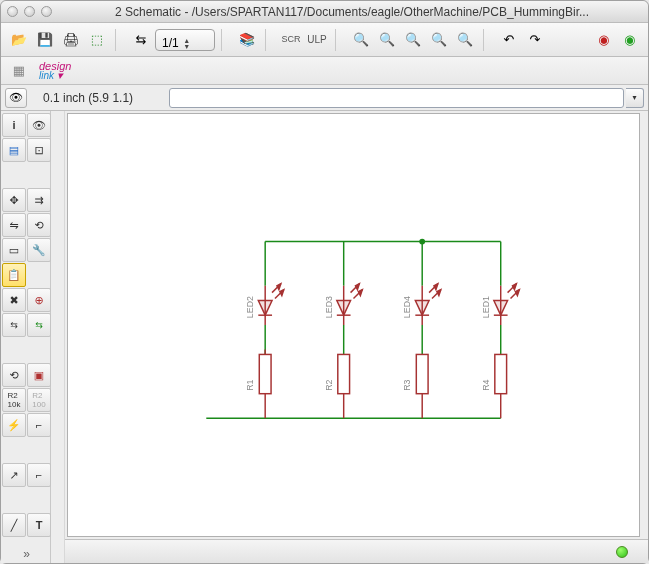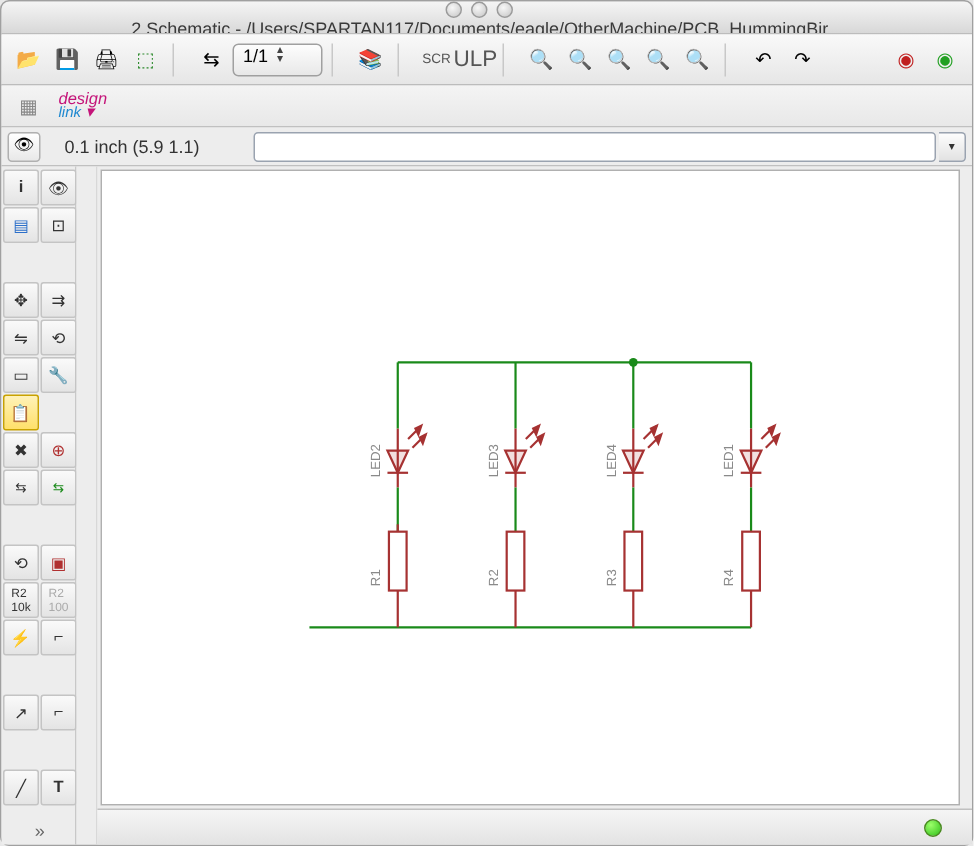--- a/index.html
+++ b/index.html
@@ -21,21 +21,20 @@
   flex-direction: column;
 }
 .titlebar {
   height: 22px;
   background: linear-gradient(#f5f5f5, #d8d8d8);
   border-bottom: 1px solid #bcbcbc;
   display: flex;
   align-items: center;
   padding: 0 6px;
   border-radius: 6px 6px 0 0;
-  flex-direction: column;
 }
 .traffic { display: flex; gap: 6px; margin-right: 10px; }
 .traffic span {
   width: 11px; height: 11px; border-radius: 50%;
   background: radial-gradient(circle at 40% 35%, #f7f7f7, #c5c5c5);
   border: 1px solid #9b9b9b;
 }
 .titlebar .title {
   flex: 1;
   text-align: center;
@@ -61,21 +60,21 @@
   display: flex; align-items: center; justify-content: center;
   cursor: pointer;
 }
 .sep { width: 8px; height: 22px; border-left: 1px solid #c8c8c8; margin: 0 4px; }
 .sheet-select {
   height: 22px;
   border: 1px solid #a0a0a0;
   border-radius: 4px;
   background: linear-gradient(#fdfdfd,#e8e8e8);
   display: flex;
-  align-items: flex-start;
+  align-items: flex-end;
   padding: 0 6px;
   font-size: 12px;
   gap: 6px;
   min-width: 60px;
 }
 .sheet-select .arrows { font-size: 8px; line-height: 6px; color:#444; }
 
 .toolbar2 {
   height: 28px;
   background: linear-gradient(#f4f4f4, #e8e8e8);
@@ -242,21 +241,21 @@
     </div>
     <div class="sep"></div>
     <div class="tbtn">
         <span class="ic" style="color:#c58a1a">📚</span>
       </div>
     <div class="sep"></div>
     <div class="tbtn">
         <span class="ic" style="font-size:9px;color:#555">SCR</span>
       </div>
     <div class="tbtn">
-        <span class="ic" style="font-size:15px;color:#555">ULP</span>
+        <span class="ic" style="font-size:10px;color:#555">ULP</span>
       </div>
     <div class="sep"></div>
     <div class="tbtn">
         <span class="ic">🔍</span>
       </div>
     <div class="tbtn">
         <span class="ic">🔍</span>
       </div>
     <div class="tbtn">
         <span class="ic">🔍</span>

